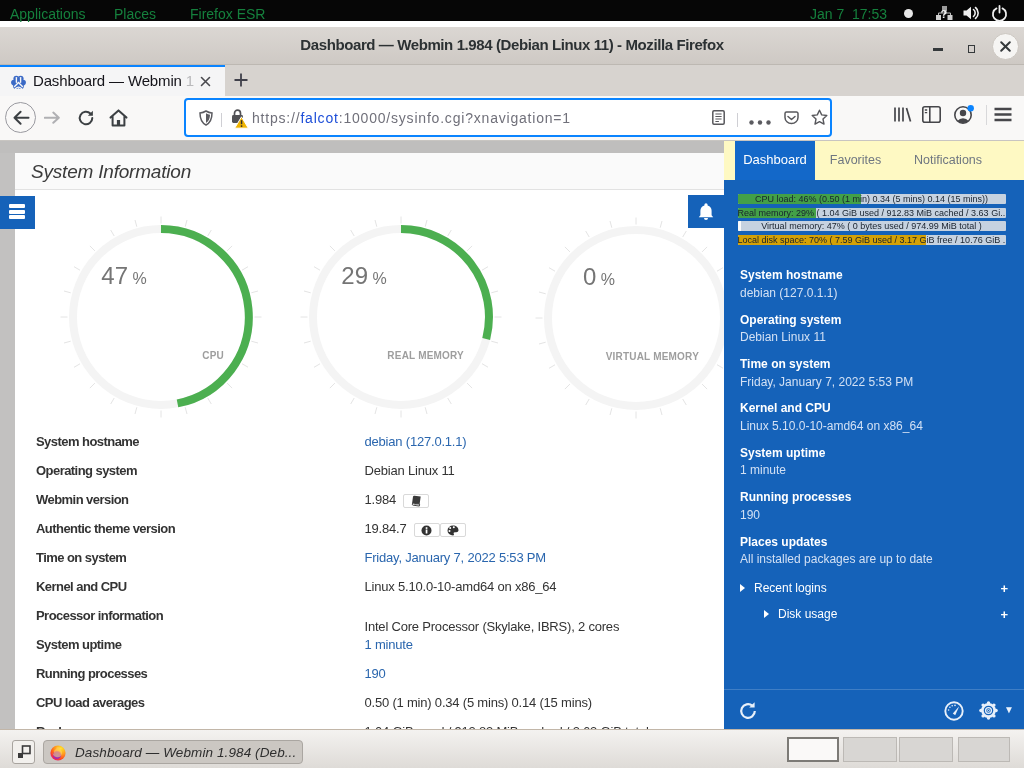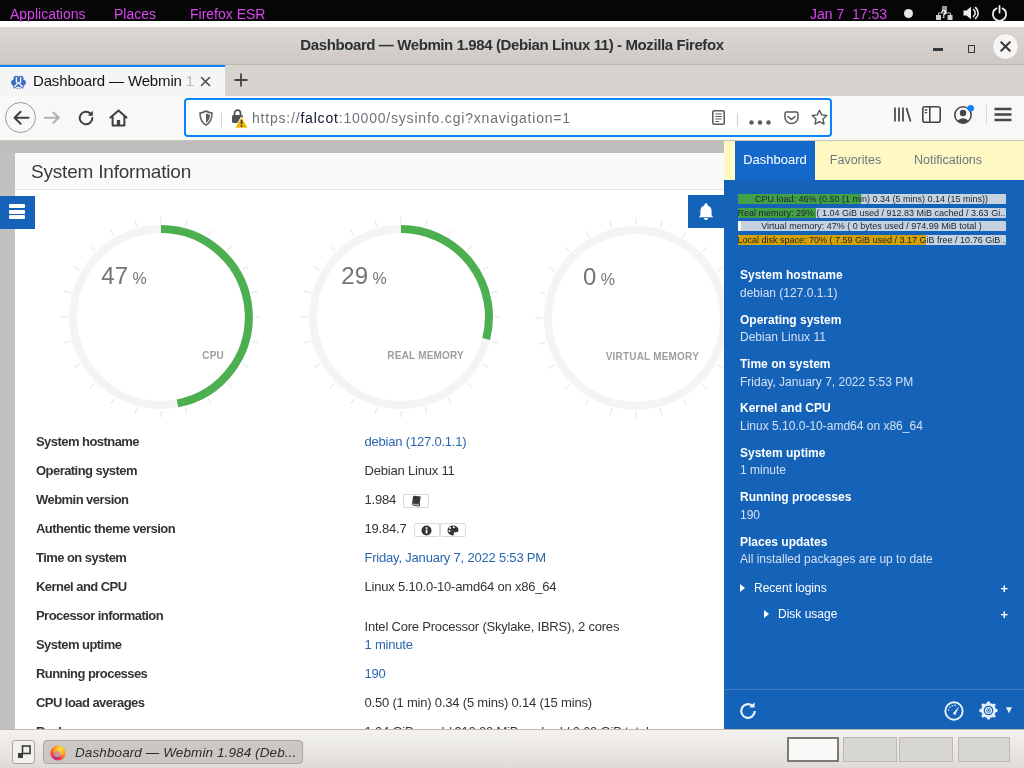--- a/index.html
+++ b/index.html
@@ -1,20 +1,20 @@
 <!DOCTYPE html>
 <html><head>
 <meta charset="utf-8">
 <style>
   html,body{margin:0;padding:0;width:1024px;height:768px;overflow:hidden;
     font-family:"Liberation Sans",sans-serif;}
   *{box-sizing:border-box;}
   .abs{position:absolute;}
   
-  #topbar{position:absolute;left:0;top:0;width:1024px;height:21px;background:#060606;color:#d946ef;font-size:14px;}
+  #topbar{position:absolute;left:0;top:0;width:1024px;height:21px;background:#060606;color:#15803d;font-size:14px;}
   #topbar .item{position:absolute;top:5.5px;line-height:16px;}
   
   #titlebar{position:absolute;left:0;top:27px;width:1024px;height:38px;
     background:linear-gradient(#dbd7d3,#cec9c4);border-bottom:1px solid #bdb8b2;}
   #titlebar .ttl{position:absolute;left:0;right:0;top:9px;text-align:center;
     font-weight:bold;font-size:15px;color:#2c3133;letter-spacing:-0.4px;}
   
   #tabbar{position:absolute;left:0;top:65px;width:1024px;height:31px;background:#d7d3cf;}
   #tab1{position:absolute;left:0;top:0;width:225px;height:31px;background:#f5f5f6;
     border-top:2.5px solid #0a84ff;}
@@ -22,21 +22,21 @@
   #navbar{position:absolute;left:0;top:96px;width:1024px;height:45px;background:#f9f8f7;border-bottom:1px solid #c8c5c1;}
   #urlbar{position:absolute;left:184px;top:2px;width:648px;height:39px;background:#fff;
     border:2px solid #0a84ff;border-radius:4px;}
   
   #page{position:absolute;left:0;top:141px;width:1024px;height:588px;background:#fff;overflow:hidden;}
   #pagegray{position:absolute;left:0;top:0;width:724px;height:12px;background:#bfbebd;}
   #leftstrip{position:absolute;left:0;top:0;width:15px;height:588px;background:#c2c1c0;}
   #whitepanel{position:absolute;left:15px;top:11.6px;width:709px;height:577px;background:#fff;}
   #sihead{position:absolute;left:15px;top:11.6px;width:709px;height:37px;background:#fafafa;
     border-bottom:1px solid #e2e2e2;}
-  #sihead span{position:absolute;left:16px;top:8.5px;font-size:19px;letter-spacing:-0.2px;color:#3a3a3a;}
+  #sihead span{position:absolute;left:16px;top:8.5px;font-size:19px;letter-spacing:-0.2px;color:#3a3a3a;font-style:italic;}
   #hamb{position:absolute;left:0;top:54.5px;width:35px;height:33px;background:#1562b9;}
   #hamb i{position:absolute;left:8.7px;width:16.5px;height:4px;background:#fff;border-radius:1px;}
   #bell{position:absolute;left:688px;top:54px;width:36px;height:33px;background:#1562b9;}
   
   
   .trow{position:absolute;left:36px;font-size:13px;letter-spacing:-0.55px;color:#333;white-space:nowrap;}
   .trow b{font-weight:bold;}
   .tval{position:absolute;left:364.5px;font-size:13px;letter-spacing:-0.2px;color:#333;white-space:nowrap;}
   .lnk{color:#2a66ae;}
   .mbtn{display:inline-block;height:14px;border:1px solid #d9d9d9;border-radius:2px;vertical-align:-3px;}
@@ -149,21 +149,21 @@
     <div class="abs" style="left:35px;top:13px;width:1px;height:14px;background:#cfcfd4;"></div>
     <svg class="abs" style="left:45px;top:9px;" width="13" height="15" viewBox="0 0 13 15">
       <rect x="1" y="6" width="11" height="8" rx="1.4" fill="#515155"></rect>
       <path d="M3.5 6 V4.2 a3 3 0 0 1 6 0 V6" stroke="#515155" stroke-width="1.7" fill="none"></path>
     </svg>
     <svg class="abs" style="left:48px;top:16px;" width="15" height="13" viewBox="0 0 15 13">
       <path d="M7.5 0.8 L14.3 12.2 H0.7 Z" fill="#f0b400" stroke="#fff" stroke-width="1"></path>
       <rect x="6.8" y="4.2" width="1.5" height="4" fill="#33302a"></rect>
       <rect x="6.8" y="9.3" width="1.5" height="1.6" fill="#33302a"></rect>
     </svg>
-    <div class="abs" style="left:66px;top:10px;font-size:14px;letter-spacing:0.8px;color:#70707a;white-space:nowrap;">https://<span style="color:#0f172a;">falcot</span>:10000/sysinfo.cgi?xnavigation=1</div>
+    <div class="abs" style="left:66px;top:10px;font-size:14px;letter-spacing:0.8px;color:#70707a;white-space:nowrap;">https://<span style="color:#1d4ed8;">falcot</span>:10000/sysinfo.cgi?xnavigation=1</div>
     <svg class="abs" style="left:526px;top:10px;" width="13" height="15" viewBox="0 0 13 15">
       <rect x="0.8" y="0.8" width="11.4" height="13.4" rx="1.2" fill="none" stroke="#58585c" stroke-width="1.5"></rect>
       <path d="M3.4 4 h6.2 M3.4 6.5 h6.2 M3.4 9 h6.2 M3.4 11.5 h3.5" stroke="#58585c" stroke-width="1.2"></path>
     </svg>
     <div class="abs" style="left:551px;top:13px;width:1px;height:14px;background:#cfcfd4;"></div>
     <svg class="abs" style="left:563px;top:19.5px;" width="22" height="5" viewBox="0 0 22 5">
 <circle cx="2.5" cy="2.5" r="2.2" fill="#5b5b60"></circle>
         <circle cx="11" cy="2.5" r="2.2" fill="#5b5b60"></circle>
         <circle cx="19.5" cy="2.5" r="2.2" fill="#5b5b60"></circle>
       </svg>

